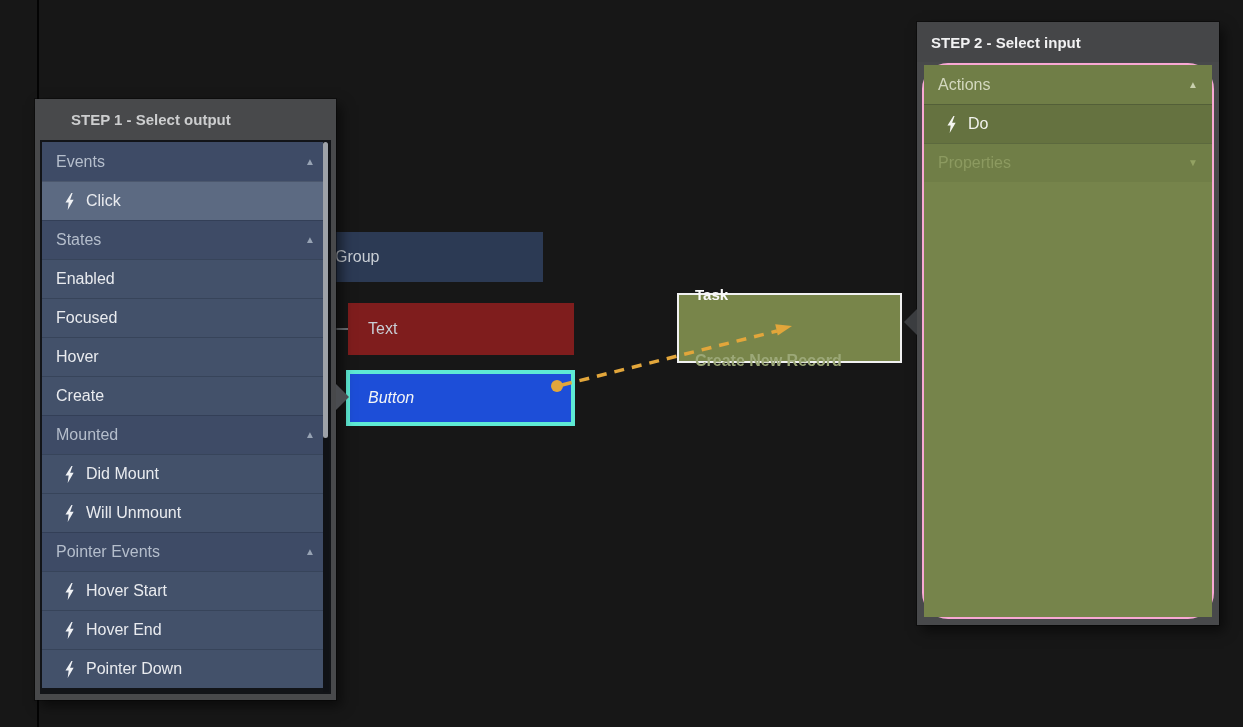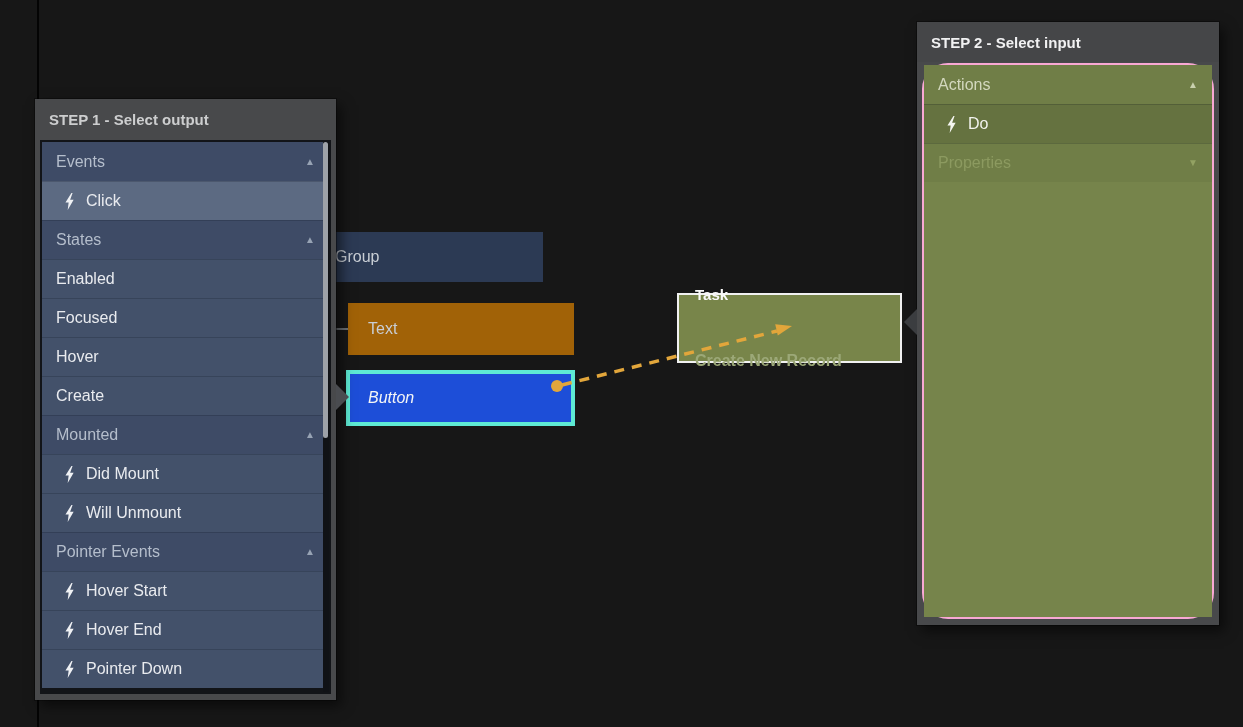--- a/index.html
+++ b/index.html
@@ -8,41 +8,41 @@
        -webkit-font-smoothing:antialiased;}
 
   
   .vline{position:absolute;left:37px;top:0;width:2px;height:727px;background:#040404;z-index:1;}
   .stub{position:absolute;left:330px;top:328px;width:19px;height:2px;background:#6E7277;z-index:2;}
 
   
   .node{position:absolute;z-index:3;display:flex;align-items:center;
         font-size:16px;box-sizing:border-box;}
   .node-group {left:316px;top:232px;width:227px;height:50px;background:#2C3A54;color:#C9CED5;padding-left:19px;}
-  .node-text  {left:348px;top:303px;width:226px;height:52px;background:#a16207;color:#C9CED5;padding-left:20px;}
+  .node-text  {left:348px;top:303px;width:226px;height:52px;background:#7f1d1d;color:#C9CED5;padding-left:20px;}
   .node-button{left:346px;top:370px;width:229px;height:56px;background:#1d4ed8;color:#F4F5F6;
                border:4px solid #5eead4;padding-left:18px;font-style:italic;}
   .node-task  {left:677px;top:293px;width:225px;height:70px;background:#78854A;
                border:2px solid #F1F1F1;padding-left:16px;
                flex-direction:column;align-items:flex-start;justify-content:center;gap:44px;}
   .node-task .t1{font-size:15px;font-weight:bold;color:#FAFAFA;line-height:22px;}
   .node-task .t2{font-size:16px;color:#9CA878;line-height:22px;font-weight:bold;}
 
   
   svg.wire{position:absolute;left:0;top:0;z-index:4;pointer-events:none;}
 
   
   .panel{position:absolute;z-index:5;background:#48494B;
          box-shadow:5px 6px 12px rgba(0,0,0,.55), 0 0 0 1px rgba(0,0,0,.35);}
   .panel .hdr{height:40px;display:flex;align-items:center;padding:0 14px;
               font-size:15px;font-weight:bold;}
   .panel .body{position:absolute;left:5px;right:5px;top:41px;bottom:6px;padding:2px;box-sizing:border-box;}
 
   .panel-s1{left:35px;top:99px;width:301px;height:601px;}
-  .panel-s1 .hdr{color:#CDCECF;}
+  .panel-s1 .hdr{color:#CDCECF;margin-left:22px;}
   .panel-s1 .body{background:#121418;}
   .panel-s2{left:917px;top:22px;width:302px;height:603px;}
   .panel-s2 .hdr{color:#F1F1F2;background:#454648;margin:0;text-align:center;}
   .panel-s2 .body{background:#f9a8d4;border-radius:26px;}
 
   .list{position:relative;height:100%;overflow:hidden;display:flex;flex-direction:column;}
   .row{height:39px;min-height:39px;display:flex;align-items:center;
        padding:0 14px;font-size:16px;box-sizing:border-box;}
   .row + .row{border-top:1px solid rgba(8,12,20,.18);}
   .lbl{white-space:nowrap;}

